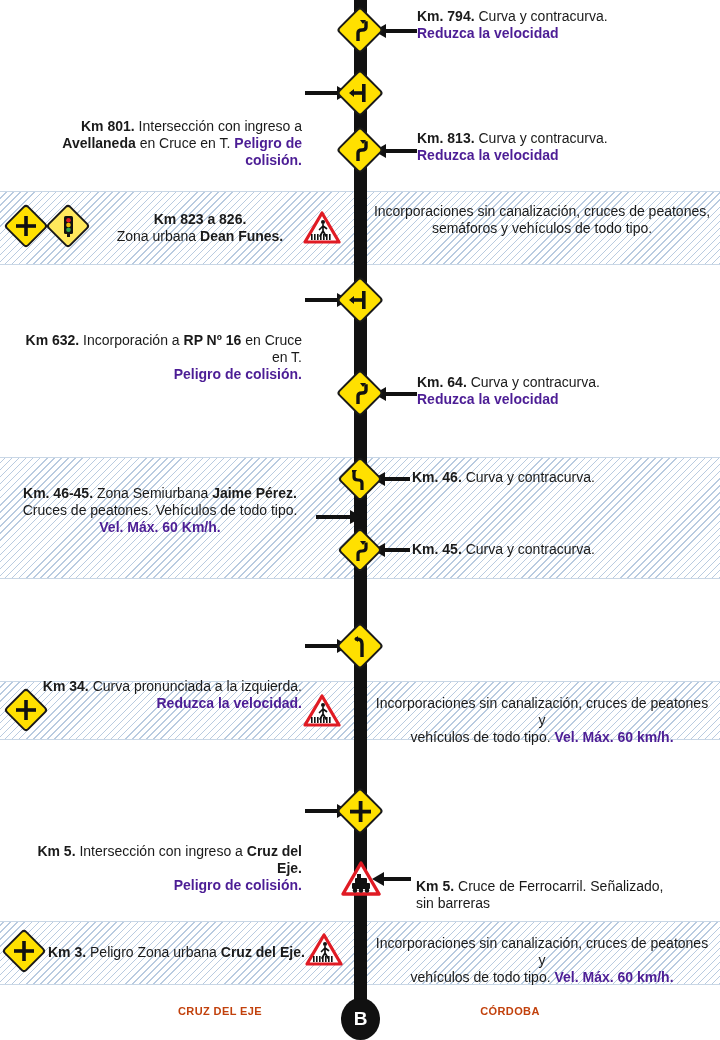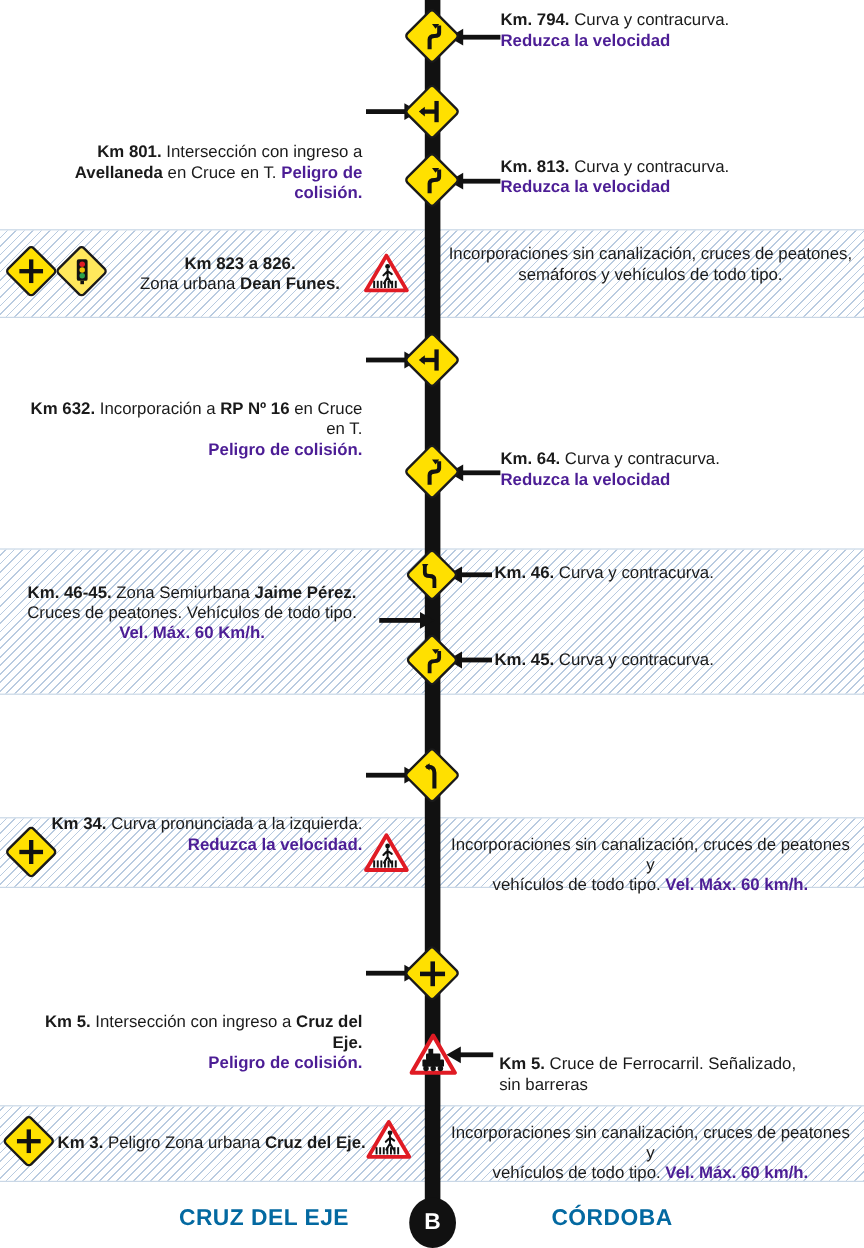--- a/index.html
+++ b/index.html
@@ -33,21 +33,21 @@
     position:absolute;left:341px;top:998px;width:39px;height:42px;
     background:#111111;border-radius:50%;z-index:6;
     display:flex;align-items:center;justify-content:center;
     color:#ffffff;font-size:19px;font-weight:bold;
     font-family:"Liberation Sans",sans-serif;
   }
 
   
   .endlabel{
     position:absolute;top:1005px;z-index:5;
-    font-size:19px;font-weight:bold;letter-spacing:.4px;color:#0369a1;
+    font-size:11px;font-weight:bold;letter-spacing:.4px;color:#c2410c;
     text-align:center;font-family:"Liberation Sans",sans-serif;
   }
   .endlabel.left{left:110px;width:220px;}
   .endlabel.right{left:400px;width:220px;}
 
   
   .sign{position:absolute;z-index:7;}
   .diamond{
     width:34px;height:34px;transform:rotate(45deg);
     background:#FFE000;border:2.5px solid #1a1a1a;border-radius:4px;

